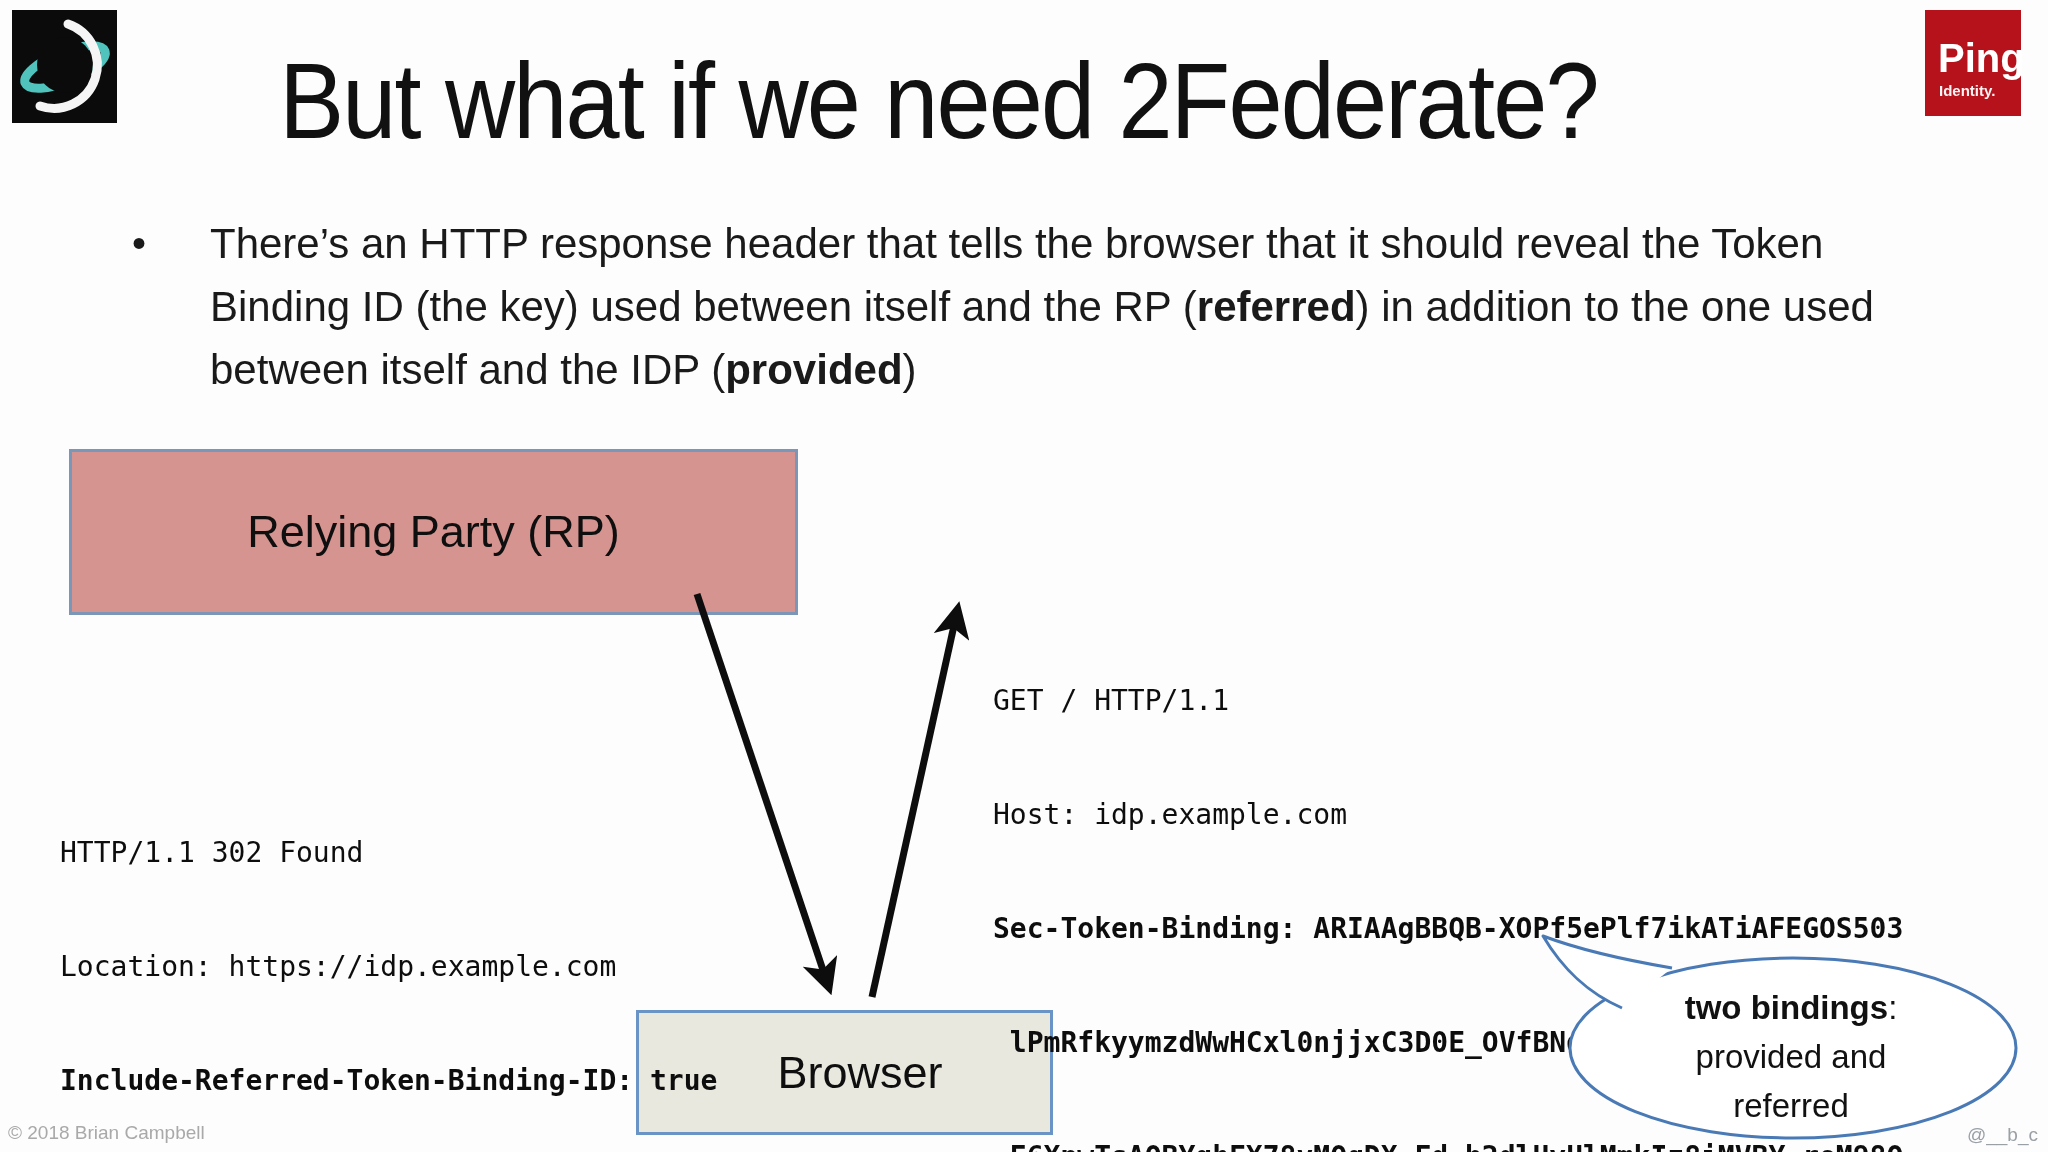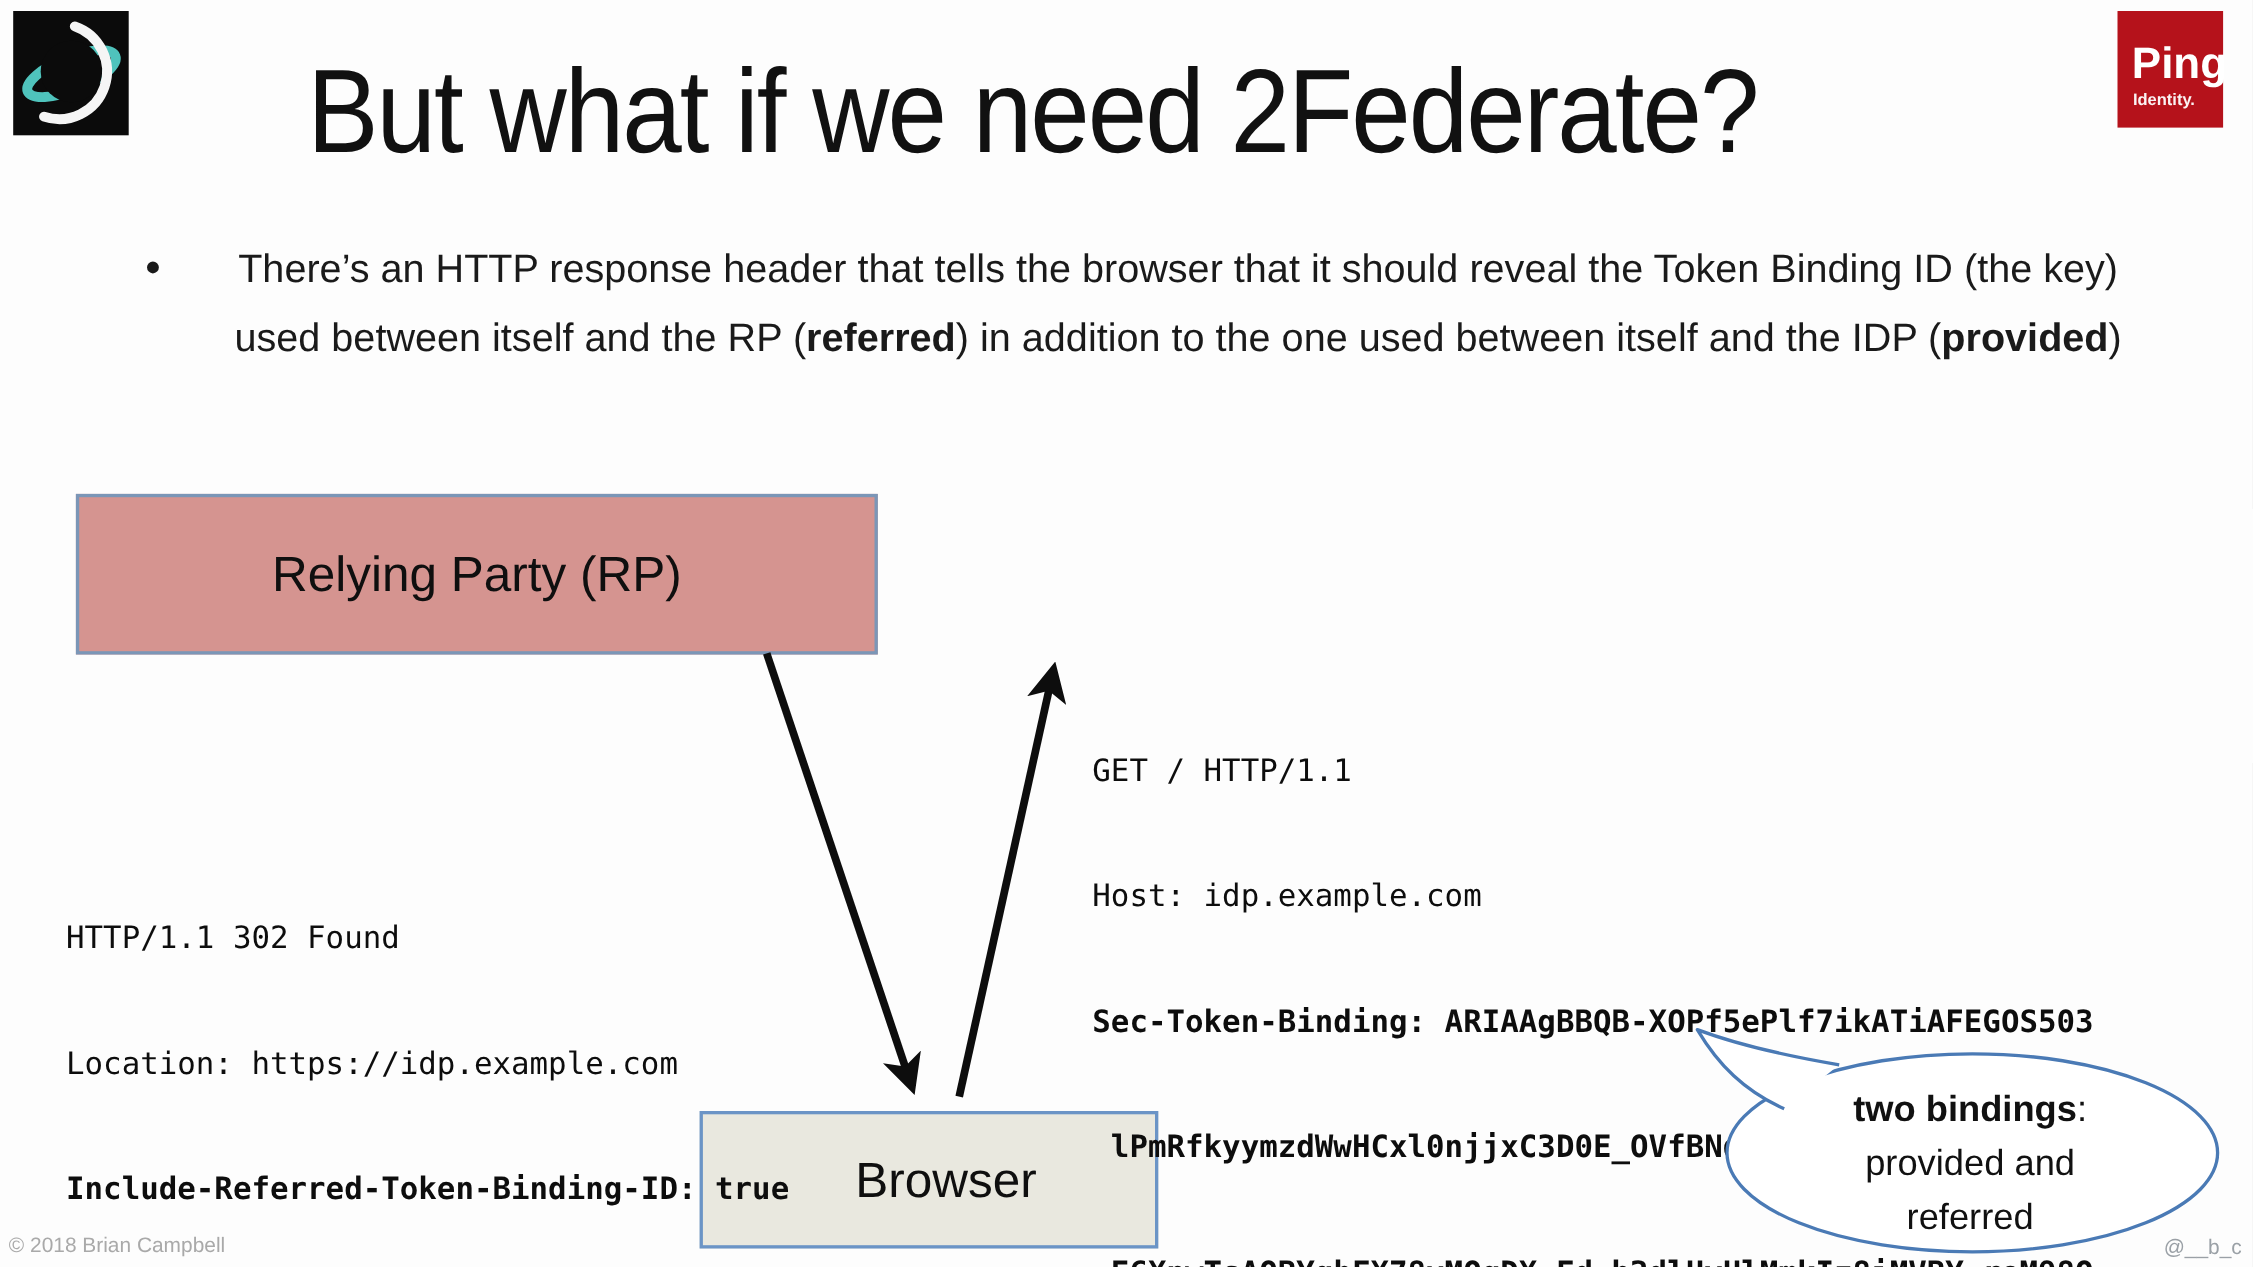--- a/index.html
+++ b/index.html
@@ -13,26 +13,26 @@
     color:#fff; padding:0; box-sizing:border-box;}
   .ping-word{position:absolute; left:13px; top:26px; font-size:40px; font-weight:bold; letter-spacing:0px;}
   .ping-sub{position:absolute; left:14px; top:72px; font-size:15px; font-weight:bold; opacity:.95;}
   
   .title-wrap{position:absolute; left:0; top:38px; width:1876px; text-align:center;}
   .title{display:inline-block; font-size:108px; font-weight:400; color:#111;
     transform:scaleX(.9); transform-origin:center; white-space:nowrap; letter-spacing:-2px;}
   
   .bullet-row{position:absolute; left:132px; top:212px; width:1800px; display:flex;}
   .bullet-dot{width:78px; font-size:40px; line-height:63px; color:#1a1a1a;}
-  .bullet-text{flex:1; font-size:36px; line-height:63px; color:#1a1a1a;text-align:center;}
+  .bullet-text{flex:1; font-size:42px; line-height:63px; color:#1a1a1a;}
   .bullet-text b{font-weight:bold;}
   
   .box{position:absolute; box-sizing:border-box; display:flex; align-items:center; justify-content:center;
     border:3px solid #7b96b7; font-size:45px; color:#0f0f0f;}
-  .box-rp{left:69px; top:449px; width:729px; height:146px; background:#d59490;}
+  .box-rp{left:69px; top:449px; width:729px; height:166px; background:#d59490;}
   .box-idp{left:928px; top:449px; width:862px; height:146px; background:#cdc3da;}
   .box-browser{left:636px; top:1010px; width:417px; height:125px; background:#e9e8df; border-color:#6b94c6;padding-left:31px;}
   
   .mono{position:absolute; font-family:"DejaVu Sans Mono","Liberation Mono",monospace;
     font-size:28px; line-height:38px; color:#0d0d0d; white-space:pre;}
   .http-response{left:60px; top:758px;}
   .http-request{left:993px; top:606px;}
   .mono .bold{font-weight:bold;}
   
   .arrows{position:absolute; left:0; top:0; width:2048px; height:1152px; z-index:2; pointer-events:none;}

